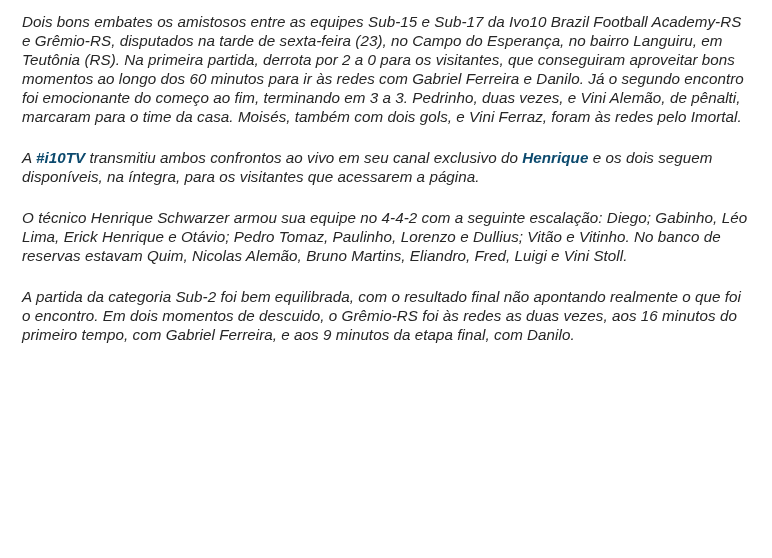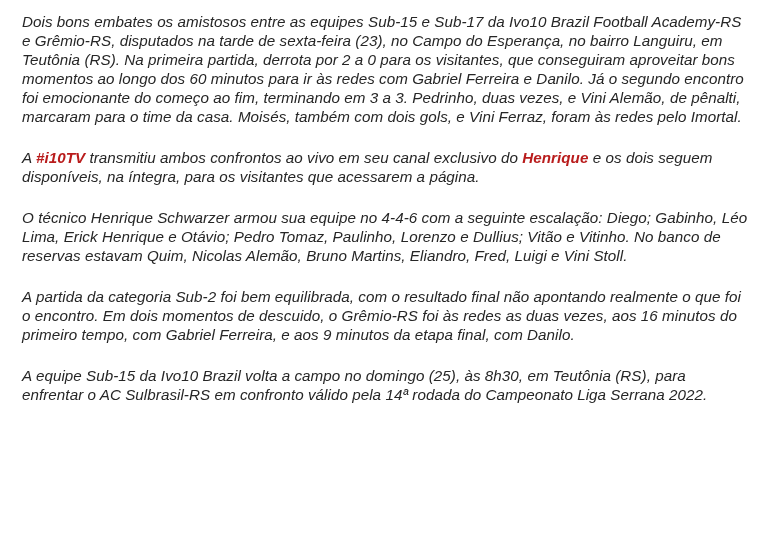--- a/index.html
+++ b/index.html
@@ -26,25 +26,24 @@
     color: #262626;
     text-align: left;
     letter-spacing: 0.05px;
     font-style: italic;
   }
   .para:last-child {
     margin-bottom: 0;
   }
   .bold {
     font-weight: bold;
-    color: #b91c1c;
+    color: #0c4a6e;
   }
 </style>
 </head>
 <body>
 
 <div class="article">
   <p class="para" id="p1">Dois bons embates os amistosos entre as equipes Sub-15 e Sub-17 da Ivo10 Brazil Football Academy-RS e Grêmio-RS, disputados na tarde de sexta-feira (23), no Campo do Esperança, no bairro Languiru, em Teutônia (RS). Na primeira partida, derrota por 2 a 0 para os visitantes, que conseguiram aproveitar bons momentos ao longo dos 60 minutos para ir às redes com Gabriel Ferreira e Danilo. Já o segundo encontro foi emocionante do começo ao fim, terminando em 3 a 3. Pedrinho, duas vezes, e Vini Alemão, de pênalti, marcaram para o time da casa. Moisés, também com dois gols, e Vini Ferraz, foram às redes pelo Imortal.</p>
   <p class="para" id="p2">A <span class="bold">#i10TV</span> transmitiu ambos confrontos ao vivo em seu canal exclusivo do <span class="bold">Henrique</span> e os dois seguem disponíveis, na íntegra, para os visitantes que acessarem a página.</p>
-  <p class="para" id="p3">O técnico Henrique Schwarzer armou sua equipe no 4-4-6 com a seguinte escalação: Diego; Gabinho, Léo Lima, Erick Henrique e Otávio; Pedro Tomaz, Paulinho, Lorenzo e Dullius; Vitão e Vitinho. No banco de reservas estavam Quim, Nicolas Alemão, Bruno Martins, Eliandro, Fred, Luigi e Vini Stoll.</p>
+  <p class="para" id="p3">O técnico Henrique Schwarzer armou sua equipe no 4-4-2 com a seguinte escalação: Diego; Gabinho, Léo Lima, Erick Henrique e Otávio; Pedro Tomaz, Paulinho, Lorenzo e Dullius; Vitão e Vitinho. No banco de reservas estavam Quim, Nicolas Alemão, Bruno Martins, Eliandro, Fred, Luigi e Vini Stoll.</p>
   <p class="para" id="p4">A partida da categoria Sub-2 foi bem equilibrada, com o resultado final não apontando realmente o que foi o encontro. Em dois momentos de descuido, o Grêmio-RS foi às redes as duas vezes, aos 16 minutos do primeiro tempo, com Gabriel Ferreira, e aos 9 minutos da etapa final, com Danilo.</p>
-  <p class="para" id="p5">A equipe Sub-15 da Ivo10 Brazil volta a campo no domingo (25), às 8h30, em Teutônia (RS), para enfrentar o AC Sulbrasil-RS em confronto válido pela 14ª rodada do Campeonato Liga Serrana 2022.</p>
 </div>
 
 </body></html>

